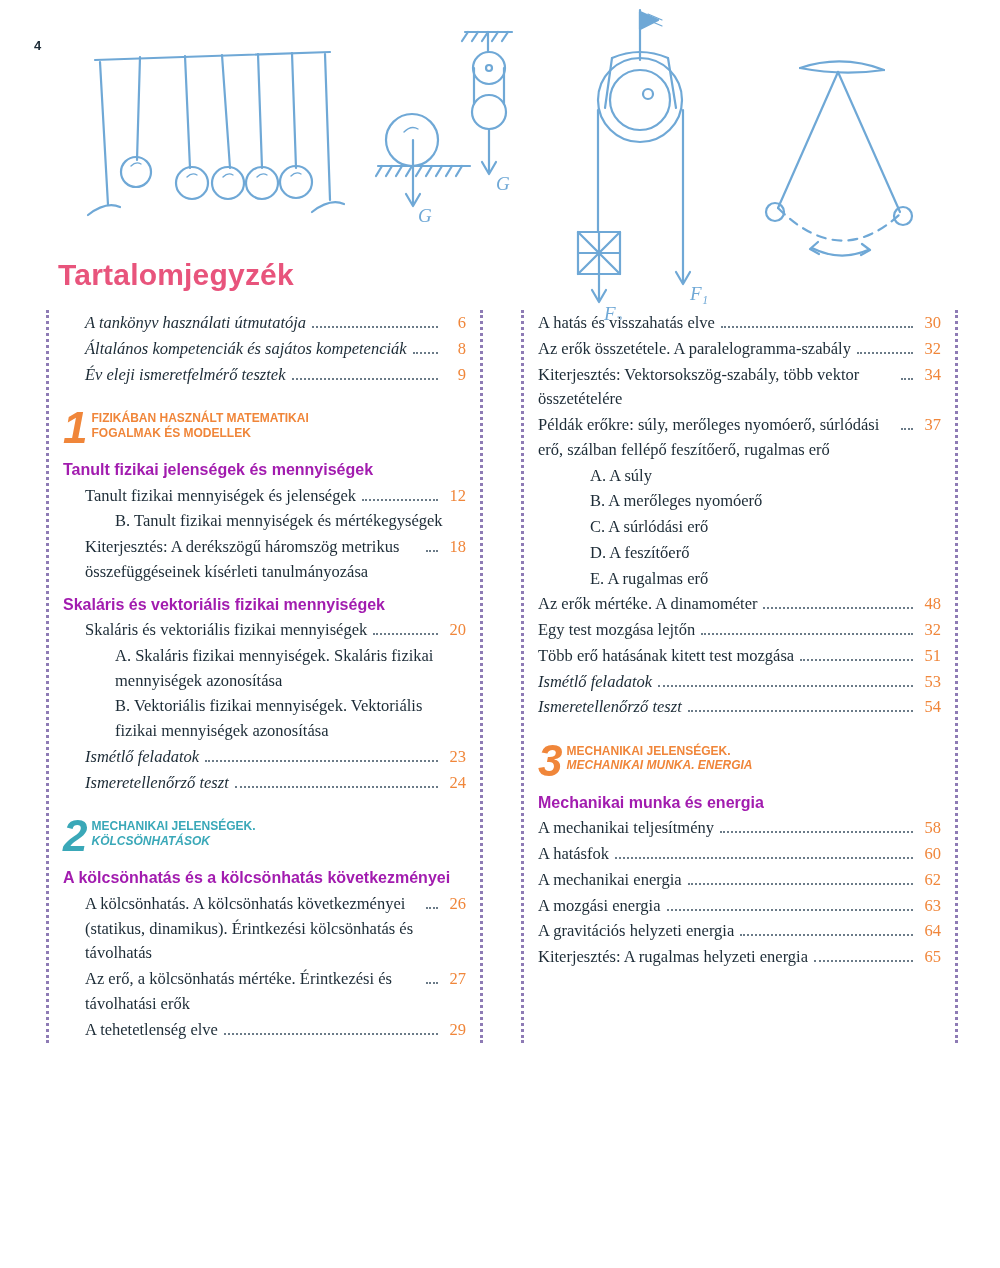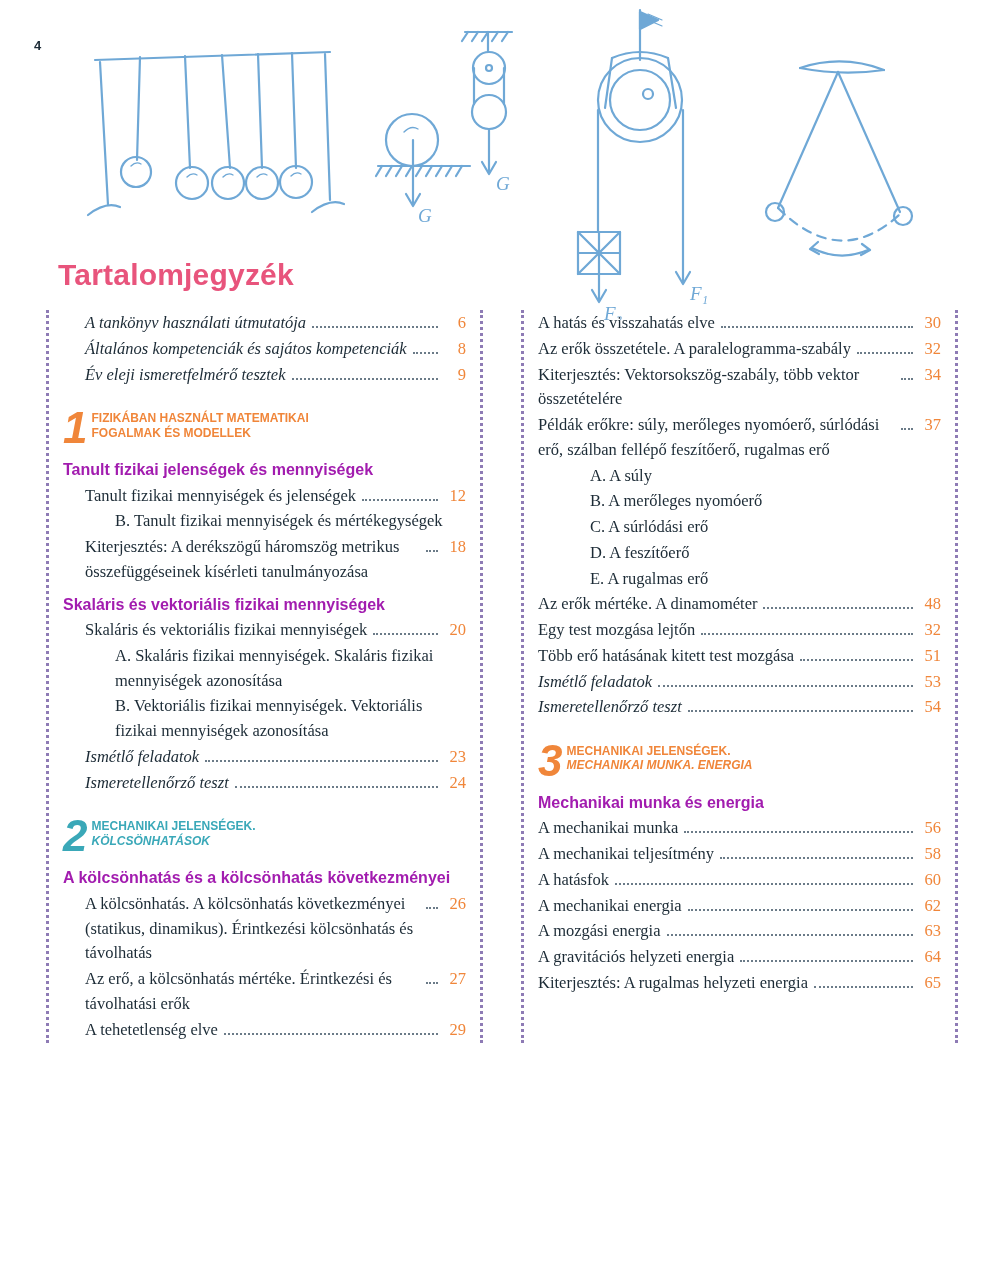--- a/index.html
+++ b/index.html
@@ -378,25 +378,20 @@
       <span class="num">3</span>
       <span class="ctext">
         <span>MECHANIKAI JELENSÉGEK.</span><br>
         <span class="l2">MECHANIKAI MUNKA. ENERGIA</span>
       </span>
     </div>
 
     <div class="sec-head">Mechanikai munka és energia</div>
 
     <div class="entry indent0">
-      <span class="label">A mechanikai munka</span>
-      <span class="dots"></span>
-      <span class="pg">56</span>
-    </div>
-    <div class="entry indent0">
       <span class="label">A mechanikai teljesítmény</span>
       <span class="dots"></span>
       <span class="pg">58</span>
     </div>
     <div class="entry indent0">
       <span class="label">A hatásfok</span>
       <span class="dots"></span>
       <span class="pg">60</span>
     </div>
     <div class="entry indent0">

